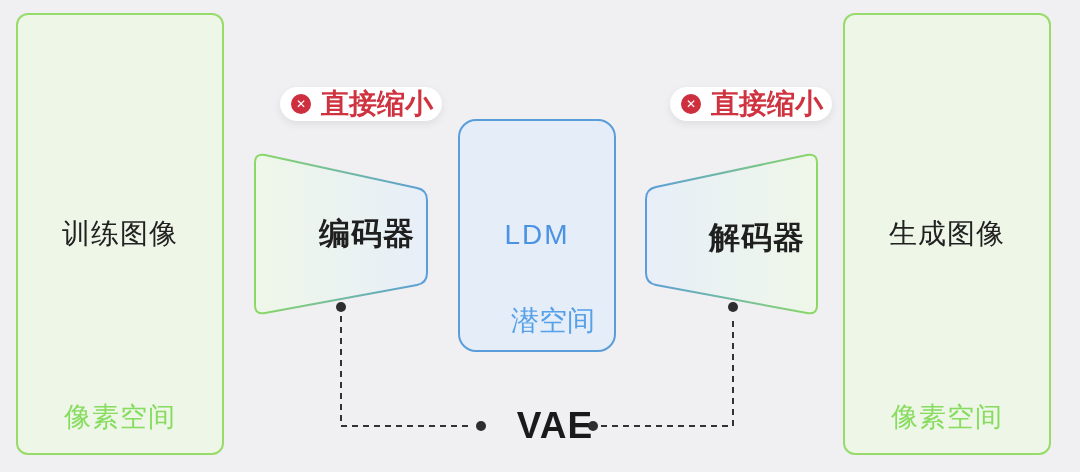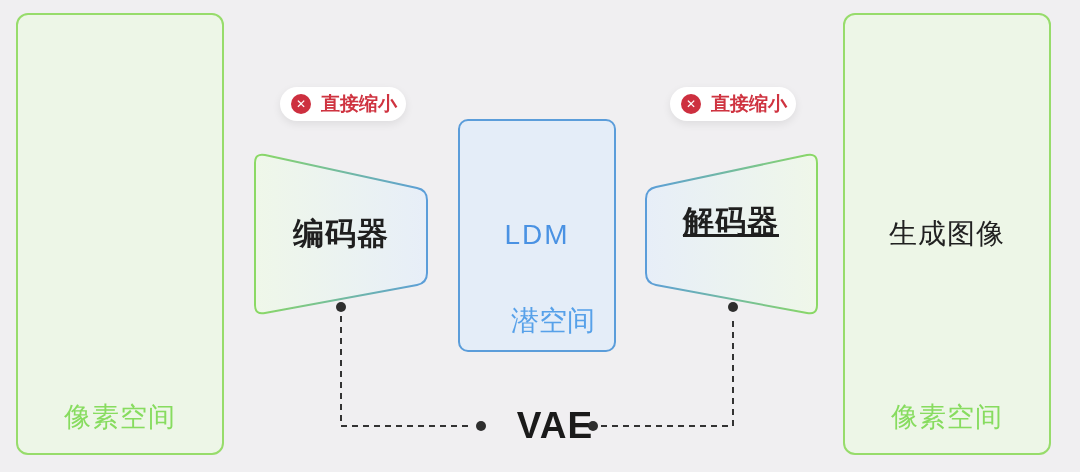--- a/index.html
+++ b/index.html
@@ -19,28 +19,28 @@
   .panel-title{font-size:28px;font-weight:500;color:#212121;letter-spacing:1px;}
   .panel-footer{
     position:absolute;left:0;right:0;bottom:18px;text-align:center;
     font-size:27px;font-weight:500;color:#87dc5f;letter-spacing:1px;
   }
   
   svg.shapes{position:absolute;left:0;top:0;pointer-events:none;}
   
   .shape-label{
     position:absolute;width:172px;text-align:center;
-    font-size:31px;font-weight:700;color:#1f1f1f;line-height:36px;letter-spacing:1px;
+    font-size:31px;font-weight:700;color:#1f1f1f;line-height:36px;letter-spacing:1px;margin-left:26px;
   }
   .encoder-label{left:255px;top:216px;}
-  .decoder-label{left:645px;top:204px;text-decoration:underline;}
+  .decoder-label{left:645px;top:220px;}
   
   .latent-box{
     position:absolute;left:458px;top:119px;width:158px;height:233px;box-sizing:border-box;
-    background:#e4edf8;border:2px solid #5b9dda;border-radius:10px;
+    background:#e4edf8;border:2px solid #5b9dda;border-radius:18px;
   }
   .latent-title{
     position:absolute;left:0;right:0;top:99px;text-align:center;
     font-size:28px;font-weight:500;color:#4a92e3;letter-spacing:2px;line-height:30px;
   }
   .latent-subtitle{
     position:absolute;left:0;right:0;top:185px;text-align:center;
     font-size:28px;font-weight:500;color:#57a1e9;line-height:30px;padding-left:32px;
   }
   
@@ -50,33 +50,34 @@
     display:flex;align-items:center;padding:0 9px 0 11px;
     box-shadow:0 3px 8px rgba(0,0,0,0.08);
   }
   .badge.left{left:280px;}
   .badge.right{left:670px;}
   .badge-icon{
     width:20px;height:20px;border-radius:50%;background:#cd2f3f;flex:0 0 20px;
     display:flex;align-items:center;justify-content:center;
     color:#ffffff;font-size:12px;font-weight:700;line-height:20px;margin-right:10px;
   }
-  .badge-text{font-size:19px;font-weight:700;color:#cf3340;white-space:nowrap;letter-spacing:0px;}
+  .badge-text{font-size:28px;font-weight:700;color:#cf3340;white-space:nowrap;letter-spacing:0px;}
   
   .vae-label{
     position:absolute;left:500px;top:405px;width:110px;text-align:center;
     font-size:37px;font-weight:800;color:#1a1a1a;line-height:42px;letter-spacing:1px;
   }
 </style>
 </head>
 <body>
 
 <div class="stage">
 
   <div class="panel left">
+    <div class="panel-title">训练图像</div>
     <div class="panel-footer">像素空间</div>
   </div>
 
   <div class="panel right">
     <div class="panel-title">生成图像</div>
     <div class="panel-footer">像素空间</div>
   </div>
 
   <svg class="shapes" width="1080" height="472" viewBox="0 0 1080 472">
     <defs>

